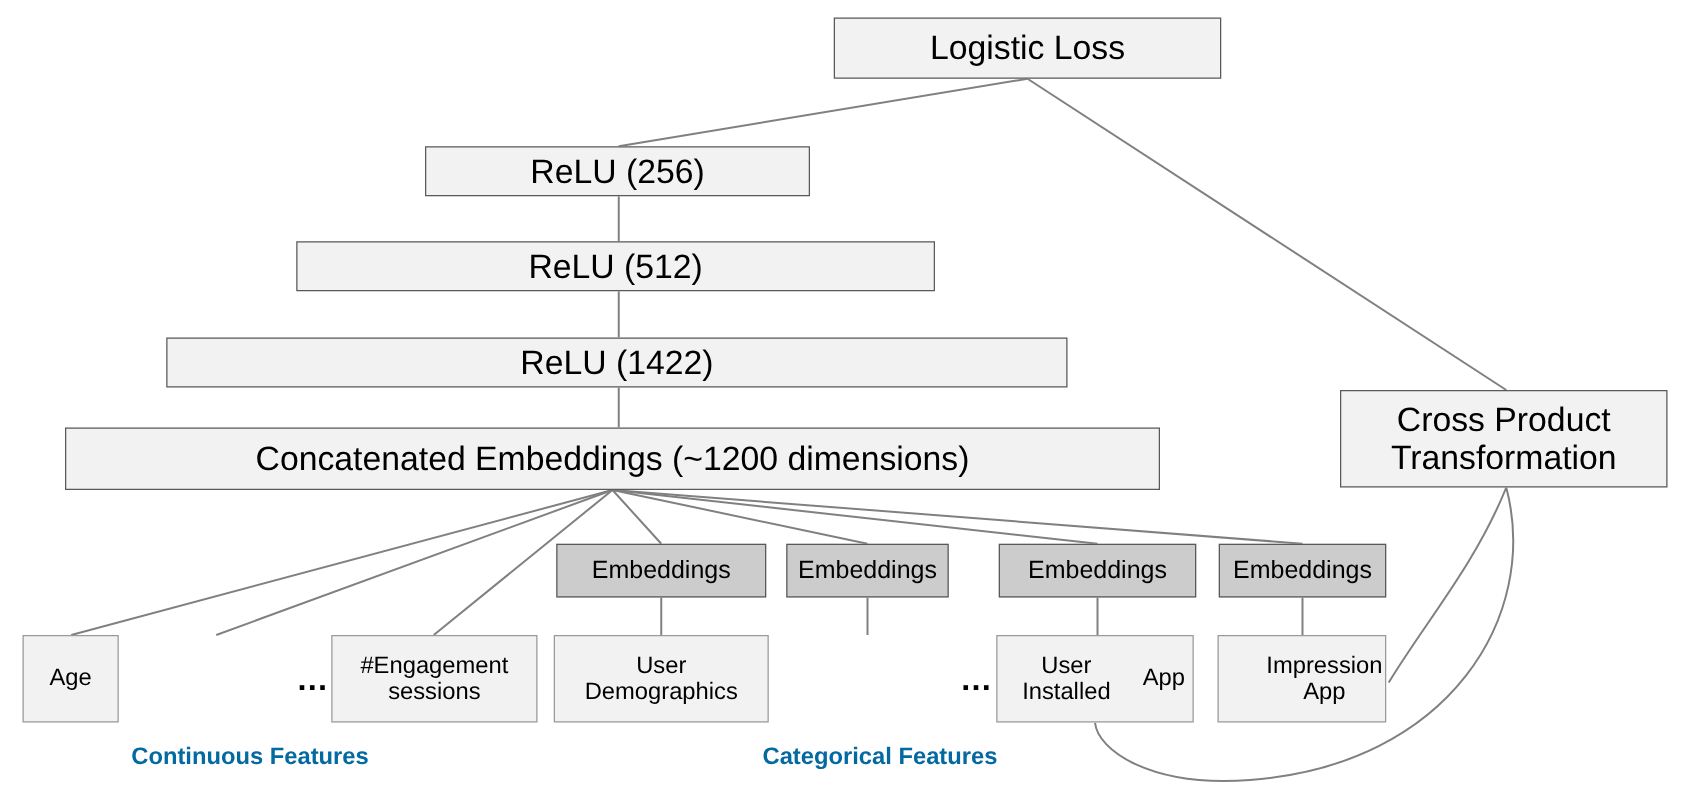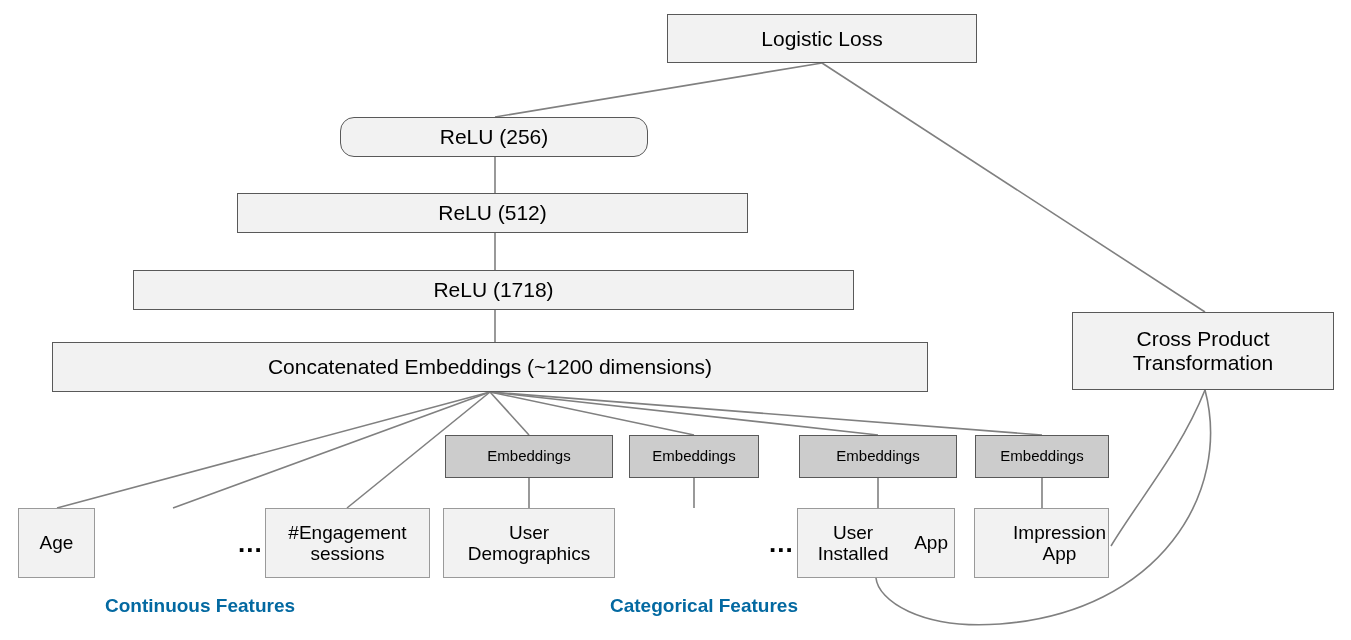--- a/index.html
+++ b/index.html
@@ -45,25 +45,25 @@
   }
   
   .node.layer {
     background: #f2f2f2;
     border: 1.6px solid #595959;
   }
   
   .node.embed {
     background: #cccccc;
     border: 1.6px solid #595959;
-    font-size: 15px;
+    font-size: 20px;
   }
   .node.layer,
   .node.light {
-    font-size: 21px;
+    font-size: 27px;
   }
   .node.feature {
     font-size: 19px;
   }
   .node .txt {
     display: block;
     padding: 0 6px;
   }
   .ellipsis {
     position: absolute;
@@ -115,30 +115,30 @@
       <path d="M 1205,390 C 1180,452 1140,498 1111,546"></path>
 
       <path d="M 1205,390 C 1232,492 1160,612 1000,624 C 920,630 878,600 876,578"></path>
     </g>
   </svg>
 
   <div class="node layer" style="left:667px; top:14px; width:310px; height:49px;">
     <span class="txt">Logistic Loss</span>
   </div>
 
-  <div class="node layer" style="left:340px; top:117px; width:308px; height:40px;border-radius:14px;">
+  <div class="node layer" style="left:340px; top:117px; width:308px; height:40px;">
     <span class="txt">ReLU (256)</span>
   </div>
 
   <div class="node layer" style="left:237px; top:193px; width:511px; height:40px;">
     <span class="txt">ReLU (512)</span>
   </div>
 
   <div class="node layer" style="left:133px; top:270px; width:721px; height:40px;">
-    <span class="txt">ReLU (1718)</span>
+    <span class="txt">ReLU (1422)</span>
   </div>
 
   <div class="node layer" style="left:52px; top:342px; width:876px; height:50px;">
     <span class="txt">Concatenated Embeddings (~1200 dimensions)</span>
   </div>
 
   <div class="node layer" style="left:1072px; top:312px; width:262px; height:78px; flex-direction:column;">
     <span class="txt">Cross Product</span>
     <span class="txt">Transformation</span>
   </div>

